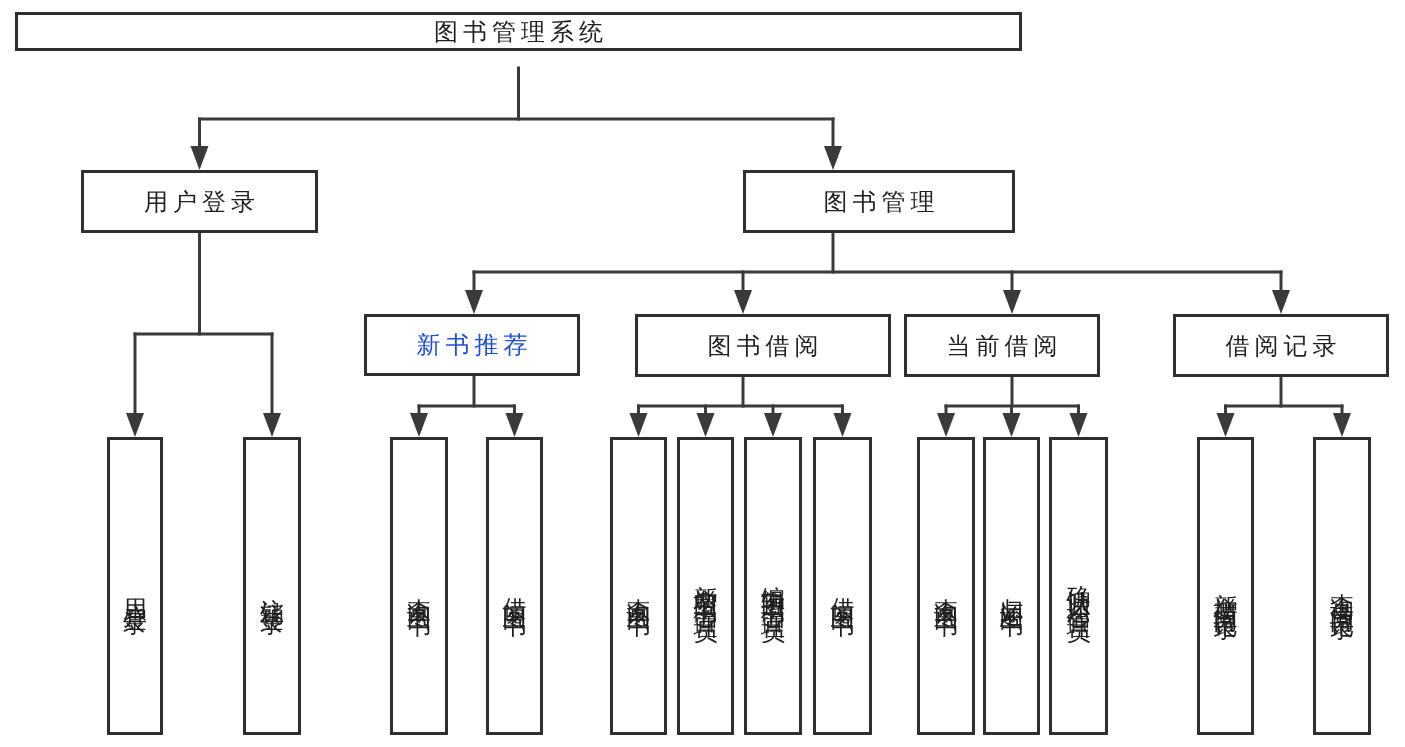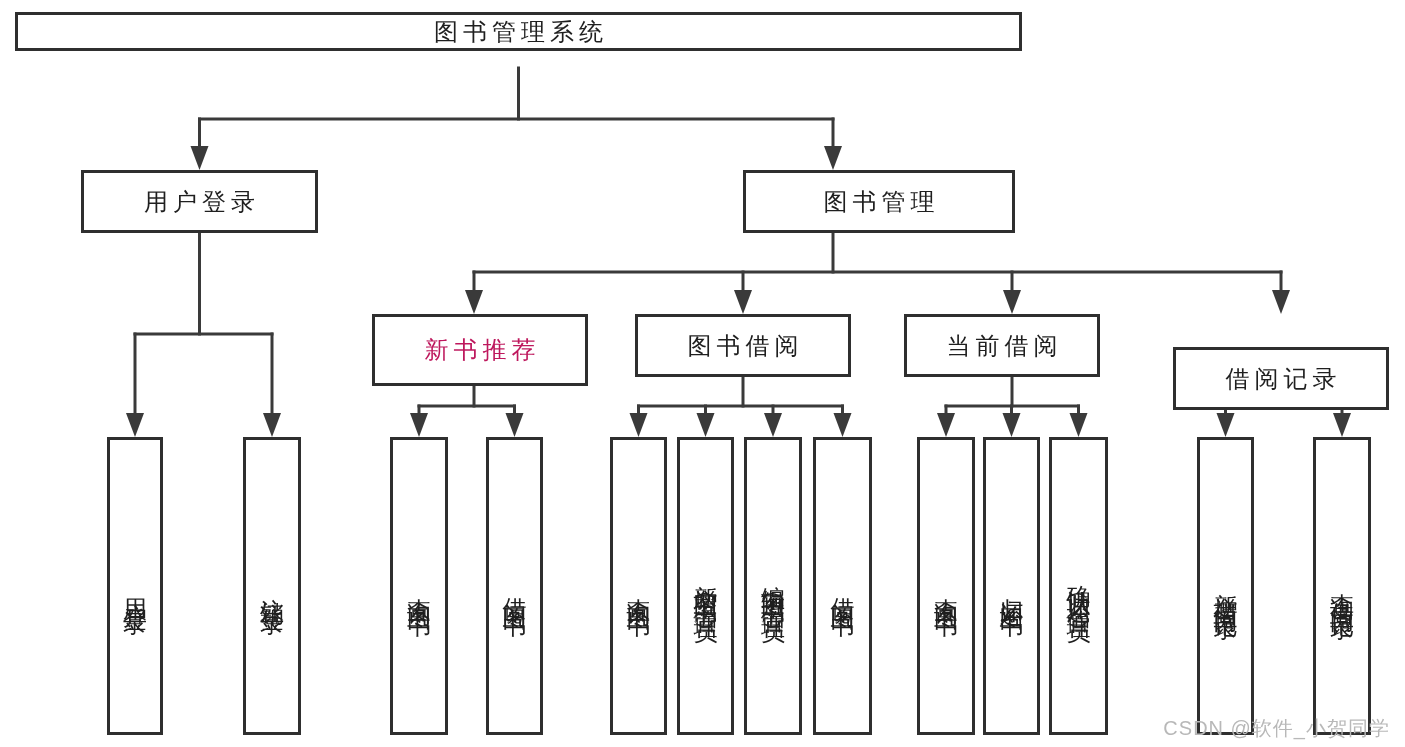--- a/index.html
+++ b/index.html
@@ -118,30 +118,30 @@
   <div id="nodes-layer">
       <div class="node horizontal" style="left: 15px; top: 12px; width: 1007px; height: 39px; border-color: rgb(47, 47, 47); color: rgb(31, 31, 31);">
         <span class="lbl">图书管理系统</span>
       </div>
       <div class="node horizontal" style="left: 81px; top: 170px; width: 237px; height: 63px; border-color: rgb(47, 47, 47); color: rgb(31, 31, 31);">
         <span class="lbl">用户登录</span>
       </div>
       <div class="node horizontal" style="left: 699px; top: 170px; width: 272px; height: 63px; border-color: rgb(47, 47, 47); color: rgb(31, 31, 31); margin-left: 44px;">
         <span class="lbl">图书管理</span>
       </div>
-      <div class="node horizontal" style="left: 372px; top: 314px; width: 216px; height: 72px; border-color: rgb(47, 47, 47); color: #be185d;">
+      <div class="node horizontal" style="left: 364px; top: 314px; width: 216px; height: 62px; border-color: rgb(47, 47, 47); color: #1d4ed8;">
         <span class="lbl">新书推荐</span>
       </div>
-      <div class="node horizontal" style="left: 635px; top: 314px; width: 216px; height: 63px; border-color: rgb(47, 47, 47); color: rgb(31, 31, 31);">
+      <div class="node horizontal" style="left: 635px; top: 314px; width: 256px; height: 63px; border-color: rgb(47, 47, 47); color: rgb(31, 31, 31);">
         <span class="lbl">图书借阅</span>
       </div>
       <div class="node horizontal" style="left: 904px; top: 314px; width: 196px; height: 63px; border-color: rgb(47, 47, 47); color: rgb(31, 31, 31);">
         <span class="lbl">当前借阅</span>
       </div>
-      <div class="node horizontal" style="left: 1173px; top: 314px; width: 216px; height: 63px; border-color: rgb(47, 47, 47); color: rgb(31, 31, 31); margin-top: 33px;">
+      <div class="node horizontal" style="left: 1173px; top: 314px; width: 216px; height: 63px; border-color: rgb(47, 47, 47); color: rgb(31, 31, 31);">
         <span class="lbl">借阅记录</span>
       </div>
       <div class="node vertical" style="left: 107px; top: 437px; width: 56px; height: 298px; border-color: rgb(47, 47, 47); color: rgb(31, 31, 31);">
         <span class="lbl">用户登录</span>
       </div>
       <div class="node vertical" style="left: 243px; top: 437px; width: 58px; height: 298px; border-color: rgb(47, 47, 47); color: rgb(31, 31, 31);">
         <span class="lbl">注销登录</span>
       </div>
       <div class="node vertical" style="left: 390px; top: 437px; width: 58px; height: 298px; border-color: rgb(47, 47, 47); color: rgb(31, 31, 31);">
         <span class="lbl">查询图书</span>
@@ -170,14 +170,13 @@
       <div class="node vertical" style="left: 1049px; top: 437px; width: 59px; height: 298px; border-color: rgb(47, 47, 47); color: rgb(31, 31, 31);">
         <span class="lbl">确认归还（管理员）</span>
       </div>
       <div class="node vertical" style="left: 1197px; top: 437px; width: 57px; height: 298px; border-color: rgb(47, 47, 47); color: rgb(31, 31, 31);">
         <span class="lbl">新增借阅记录</span>
       </div>
       <div class="node vertical" style="left: 1313px; top: 437px; width: 58px; height: 298px; border-color: rgb(47, 47, 47); color: rgb(31, 31, 31);">
         <span class="lbl">查询借阅记录</span>
       </div>
     </div>
-  <div id="watermark" style="color: rgb(184, 184, 184);">CSDN @软件_小贺同学</div>
 </div>
 
 </body></html>

